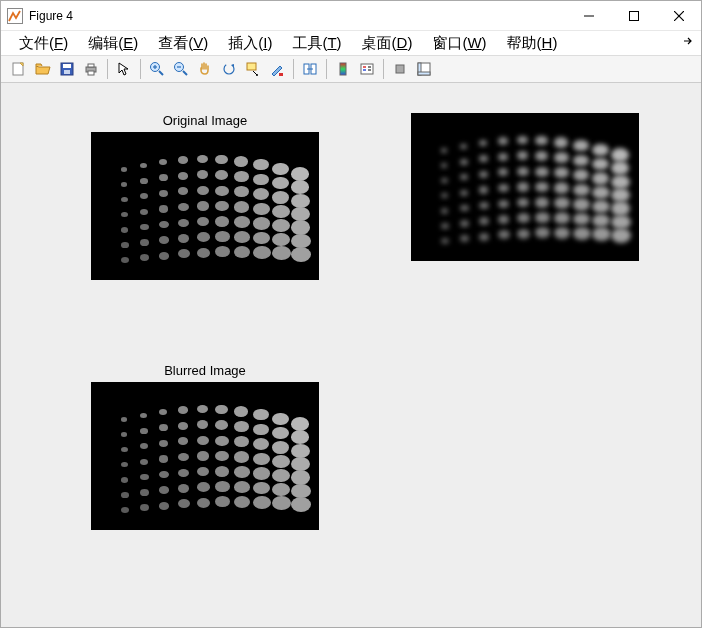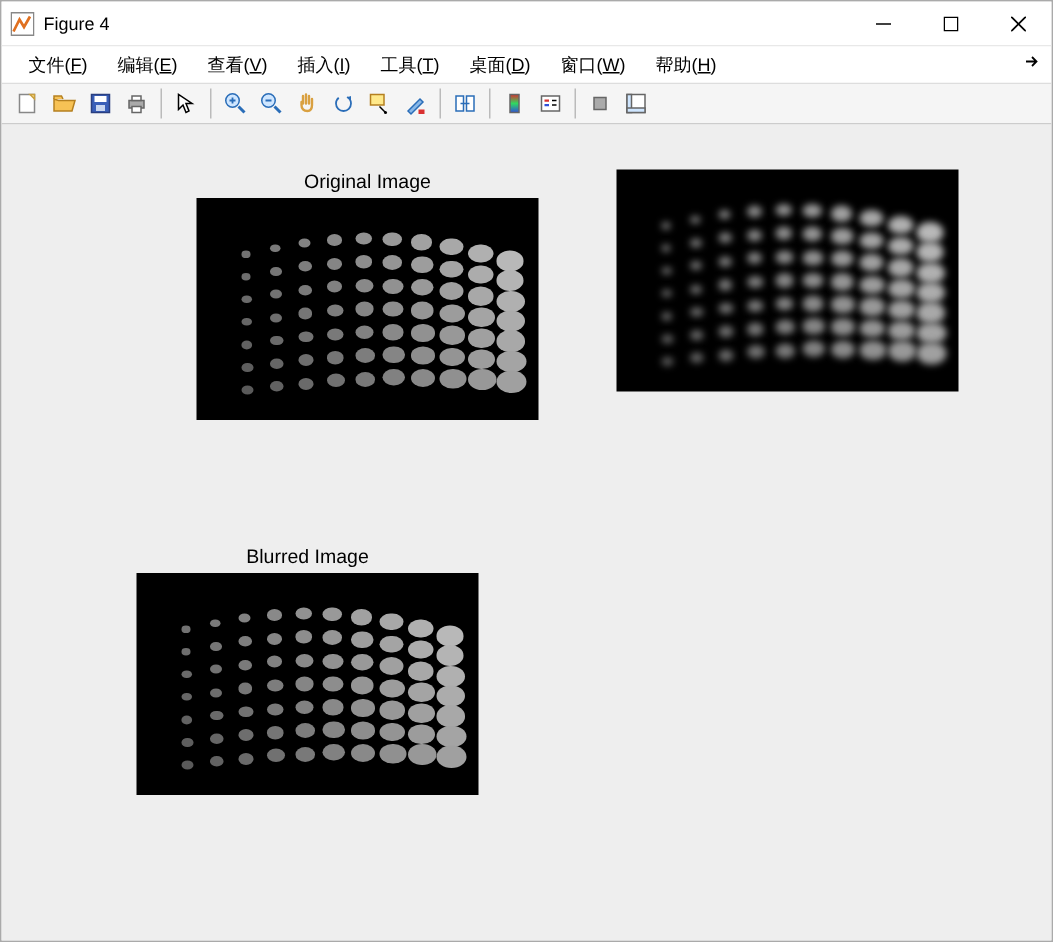--- a/index.html
+++ b/index.html
@@ -6,32 +6,32 @@
   body { font-family: "Microsoft YaHei", "Segoe UI", sans-serif; font-size: 12px; background: #fff; width: 702px; height: 628px; overflow: hidden; border: 1px solid #aaa; }
   
   .titlebar { height: 30px; display: flex; align-items: center; padding: 0 0 0 6px; background: #fff; border-bottom: 1px solid #e8e8e8; }
   .titlebar .icon { width: 16px; height: 16px; margin-right: 6px; }
   .titlebar .title { flex: 1; font-size: 12px; color: #000; }
   .winbtns { display: flex; height: 100%; }
   .winbtn { width: 45px; height: 100%; display: flex; align-items: center; justify-content: center; }
   .winbtn svg { width: 10px; height: 10px; }
   
   .menubar { height: 24px; display: flex; align-items: center; padding: 0 8px; background: #fff; position: relative; }
-  .menubar .menu { padding: 2px 10px; font-size: 12px; color: #000; }
+  .menubar .menu { padding: 2px 10px; font-size: 15px; color: #000; }
   .menubar .menu u { text-decoration: underline; }
   .menubar .dock { position: absolute; right: 6px; top: 4px; }
   
   .toolbar { height: 28px; display: flex; align-items: center; padding: 2px 6px; gap: 0; background: #f5f5f5; border-top: 1px solid #ddd; border-bottom: 1px solid #ccc; }
   .toolbar .tbtn { width: 24px; height: 24px; display: flex; align-items: center; justify-content: center; border: 1px solid transparent; border-radius: 2px; }
   .toolbar .sep { width: 1px; height: 20px; background: #bbb; margin: 0 4px; }
   
   .canvas { width: 100%; height: calc(100% - 82px); background: #eee; position: relative; padding: 20px 30px; }
   
   .subplot { position: absolute; }
-  .sub1 { left: 90px; top: 30px; margin-left: 40px; }
+  .sub1 { left: 90px; top: 30px; }
   .sub2 { left: 410px; top: 30px; }
   .sub3 { left: 90px; top: 280px; }
   .sub-title { text-align: center; font-size: 13px; color: #000; margin-bottom: 4px; width: 228px; font-family: Arial, sans-serif; }
   .imgbox { width: 228px; height: 148px; background: #000; position: relative; overflow: hidden; }
   
   .dotgrid { position: absolute; left: 30px; top: 30px; width: 180px; height: 100px; }
   .dot { position: absolute; border-radius: 50%; background: #aaa; }
   .blurred .dot { filter: blur(2.5px); }
   
 </style>

